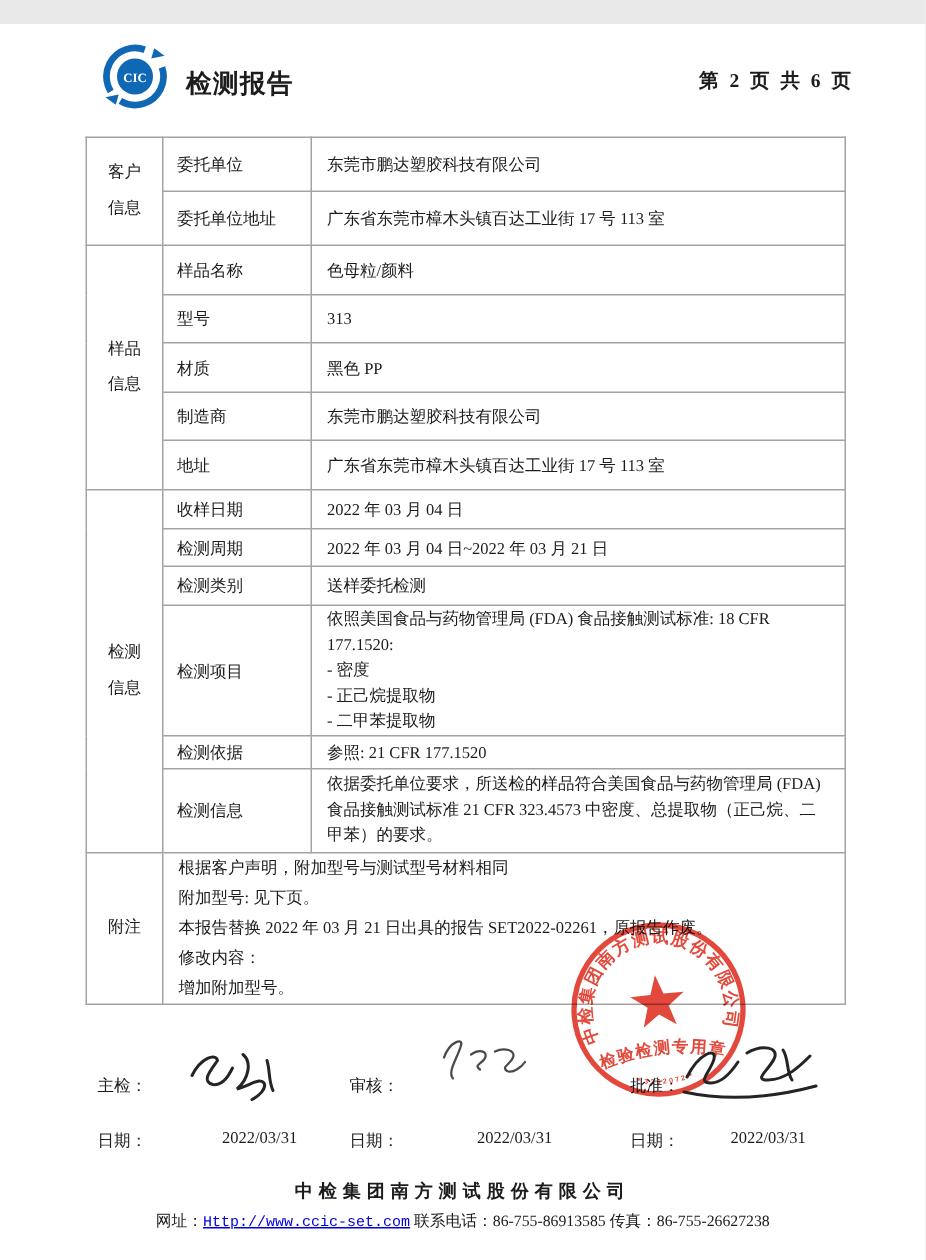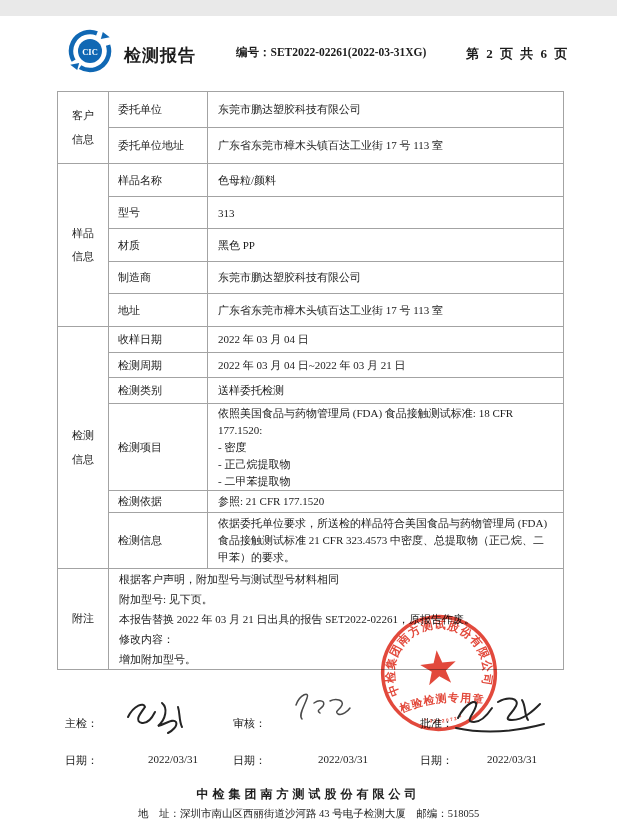--- a/index.html
+++ b/index.html
@@ -45,21 +45,20 @@
     <g transform="rotate(-18 24 23)">
       <circle cx="24" cy="23" r="19" fill="none" stroke="#1068b4" stroke-width="4.5" stroke-dasharray="46 9 47 17"></circle>
       <polygon points="42,9 47,16 38,15" fill="#1068b4"></polygon>
       <polygon points="6,37 1,30 10,31" fill="#1068b4"></polygon>
     </g>
     <circle cx="24" cy="23" r="14" fill="#ffffff"></circle>
     <circle cx="24" cy="23" r="12" fill="#1068b4"></circle>
     <text x="24" y="26.5" text-anchor="middle" font-size="8.5" font-weight="bold" font-family="Liberation Serif, serif" fill="#ffffff">CIC</text>
   </svg>
   <div class="hdr-title">检测报告</div>
-  <div class="hdr-no">编号：SET2022-02261(2022-03-31XG)</div>
   <div class="hdr-page">第 2 页 共 6 页</div>
 
   <table class="report">
     <colgroup>
         <col style="width:51px">
         <col style="width:99px">
         <col style="width:356px">
       </colgroup>
 
     <tbody>
@@ -189,16 +188,18 @@
       <path d="M46 10 C56 4 68 6 64 14 C60 22 50 28 60 28 C72 28 82 18 88 12"></path>
       <path d="M70 8 C74 14 72 22 76 28"></path>
       <path d="M4 36 C32 42 62 40 92 32"></path>
     </g>
   </svg>
   <div class="abs" style="left:420px; top:737px;">日期：</div>
   <div class="abs" style="left:487px; top:737px;">2022/03/31</div>
 
   <div class="footer">
     <div class="f-company">中检集团南方测试股份有限公司</div>
-    <div class="f-line">地　址：深圳市南山区西丽街道沙河路 43 号电子检测大厦　邮编：518055</div>
+    <div class="f-line">
+      <span>网址：</span><a class="f-url" href="#">Http://www.ccic-set.com</a><span> 联系电话：86-755-86913585  传真：86-755-26627238</span>
+    </div>
   </div>
 
 </div>
 
 </body></html>

